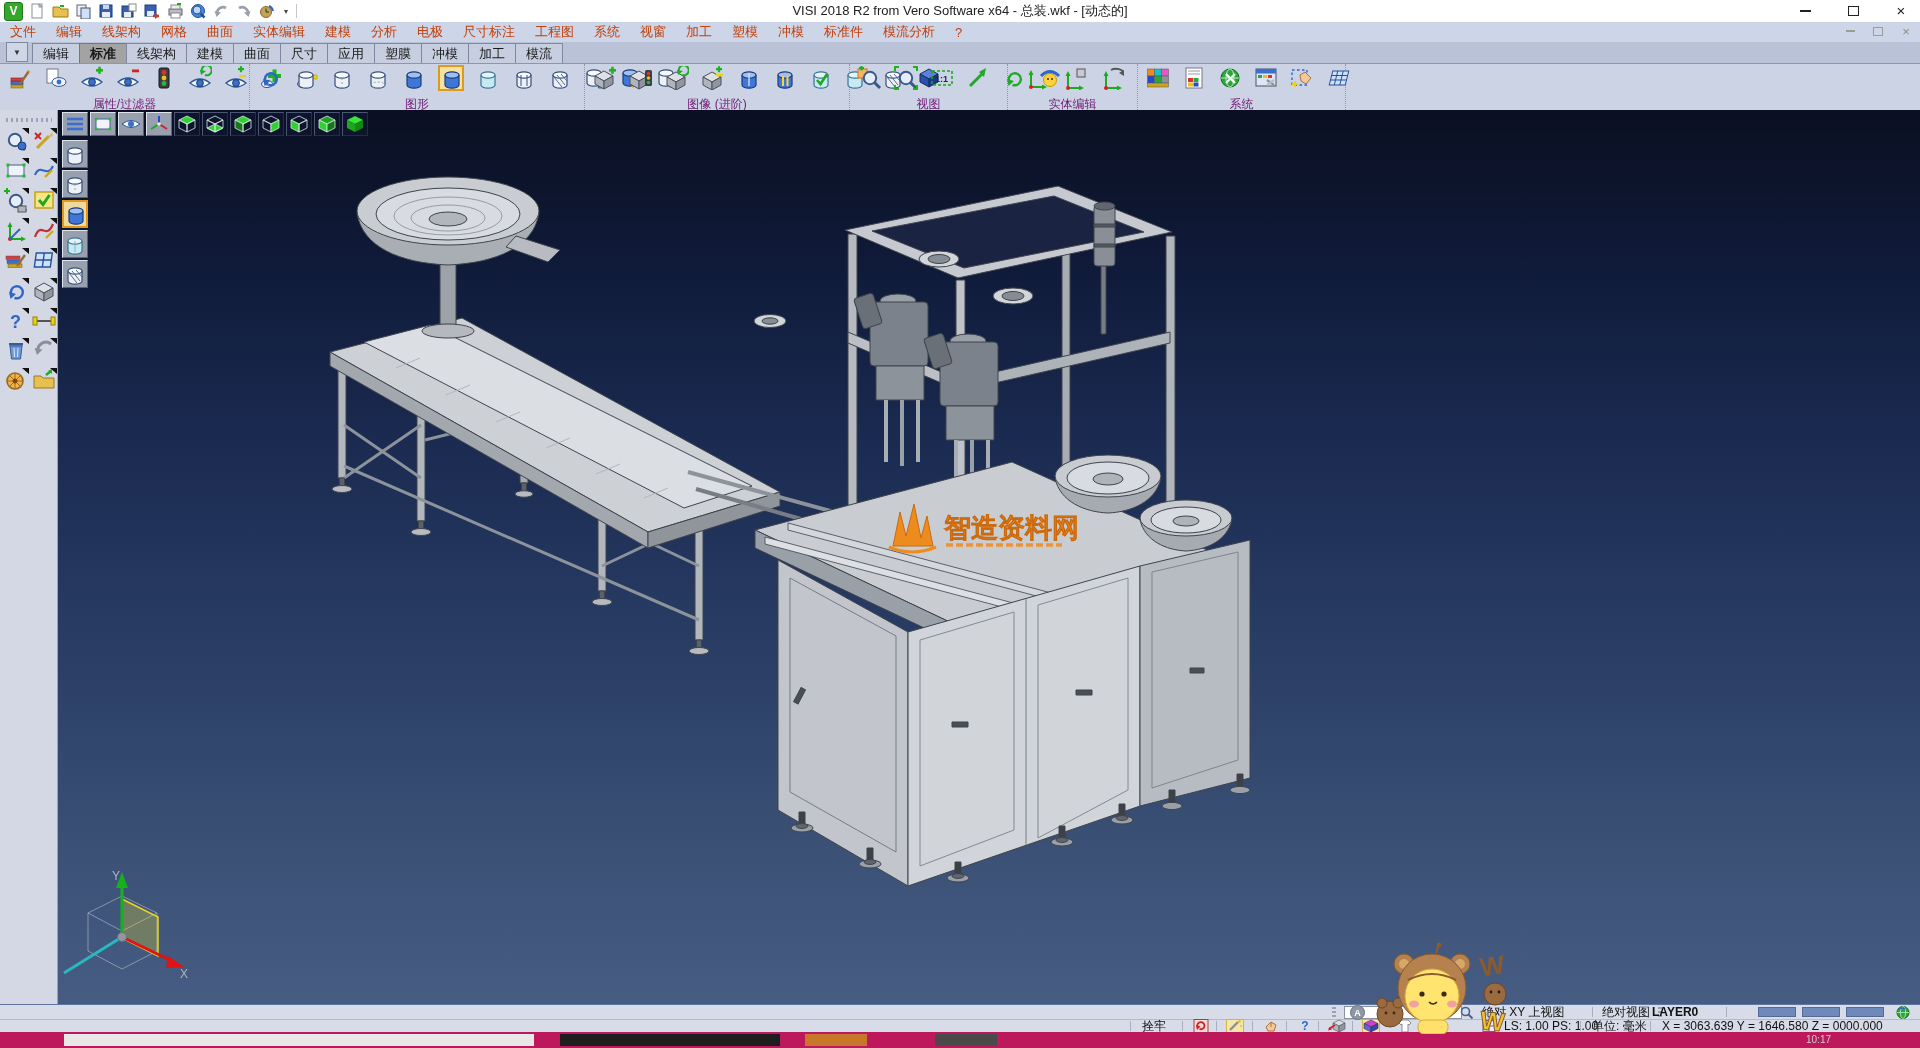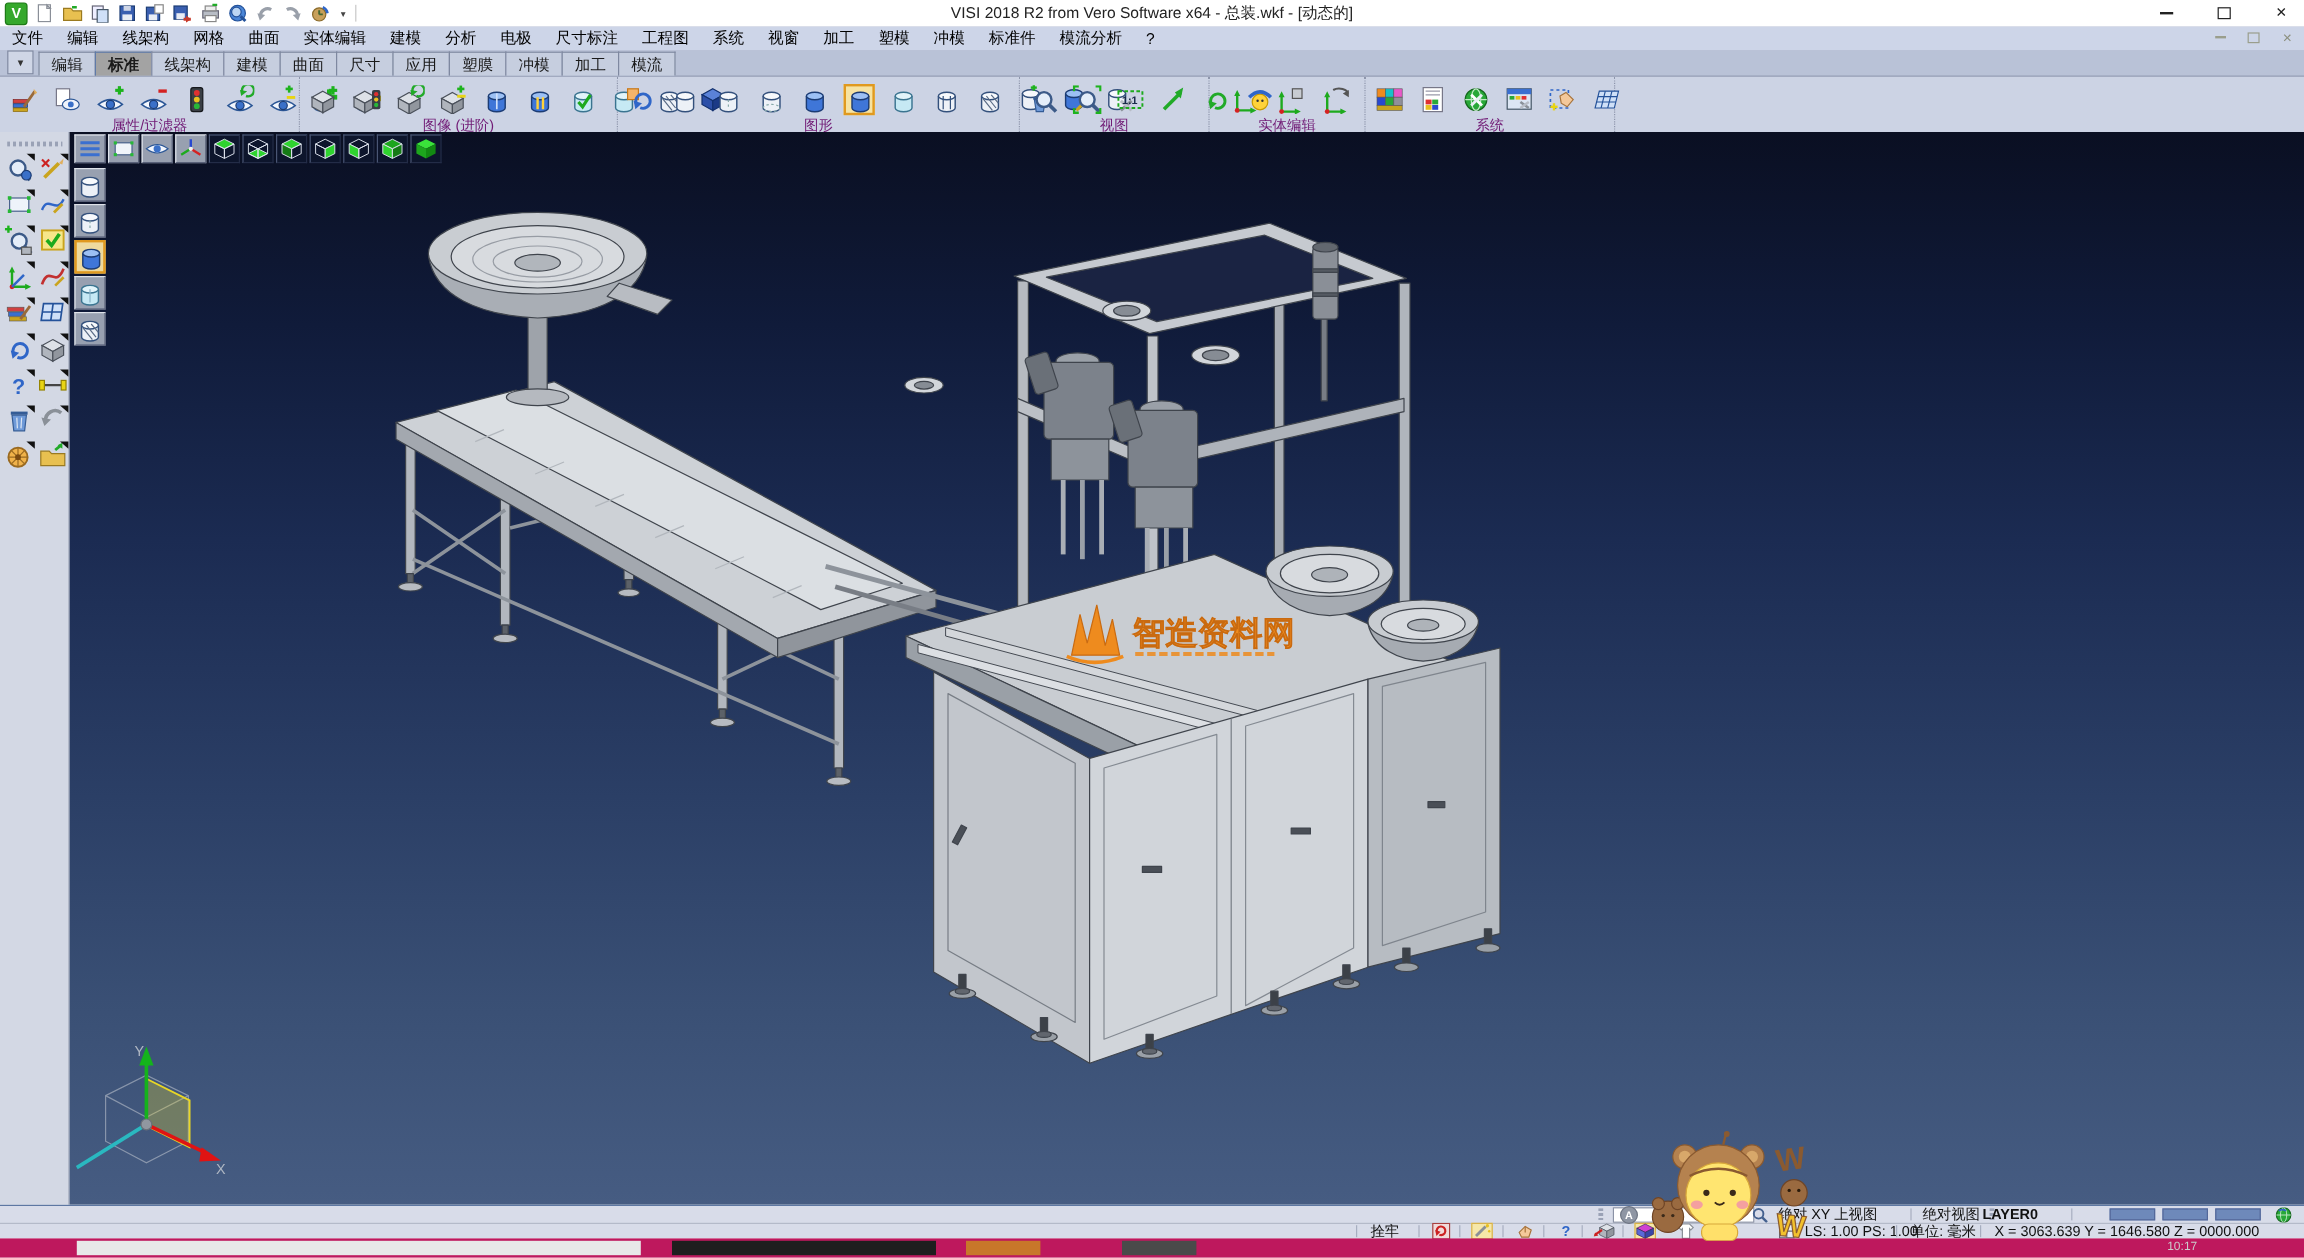--- a/index.html
+++ b/index.html
@@ -14,39 +14,39 @@
             font-size:12px;display:flex;align-items:center;justify-content:center;border:1px solid #1e7a18;}
   .title-text{left:0;top:0;width:1920px;height:22px;display:flex;align-items:center;justify-content:center;
               color:#222;font-size:13px;pointer-events:none;}
   .wbtns{right:8px;top:0;height:22px;display:flex;align-items:center;gap:26px;}
   .wb{width:22px;height:16px;display:flex;align-items:center;justify-content:center;color:#222;}
   .wb .bar{width:11px;height:2px;background:#222;}
   .wb .box{width:9px;height:8px;border:1.5px solid #222;}
   .wb .x{font-size:15px;line-height:14px;}
   
   .menubar{left:0;top:22px;width:1920px;height:20px;background:#cdd5e8;border-bottom:1px solid #aeb6ca;
-           display:flex;align-items:center;color:#000000;}
+           display:flex;align-items:center;color:#c2410c;}
   .menuitem{padding:0 10px;height:20px;display:flex;align-items:center;cursor:default;}
   .mwbtns{position:absolute;right:6px;top:24px;display:flex;gap:12px;}
   .mwb{width:16px;height:14px;display:flex;align-items:center;justify-content:center;color:#8b8f7d;}
   .mwb .bar{width:9px;height:2px;background:#9a9e8c;}
   .mwb .box{width:8px;height:7px;border:1.5px solid #9a9e8c;}
   
   .tabrow{left:0;top:42px;width:1920px;height:22px;background:#b9c2d7;border-bottom:1px solid #8d96ad;
           display:flex;align-items:flex-end;padding-left:6px;box-sizing:border-box;}
   .tabdrop{width:20px;height:18px;background:#cfd6e6;border:1px solid #7e88a0;display:flex;align-items:center;
            justify-content:center;font-size:8px;color:#333;margin:0 4px 1px 0;}
   .tab{height:19px;padding:0 10px;display:flex;align-items:center;background:#c6cedf;border:1px solid #7e88a0;
        border-bottom:none;margin-right:-1px;font-size:13px;color:#1a1a1a;}
   .tab.active{background:#a3a3a3;border-color:#5f7aa8;font-weight:bold;}
   
   .ribbon{left:0;top:64px;width:1920px;height:46px;background:#ccd3e4;border-bottom:1px solid #9aa2b8;
           display:flex;}
   .rgroup{display:flex;flex-direction:column;border-right:1px dotted #8e96ac;box-sizing:border-box;}
-  .ricons{height:31px;display:flex;align-items:flex-end;padding:1px 4px 0 8px;gap:12px;}
+  .ricons{height:31px;display:flex;align-items:flex-start;padding:1px 4px 0 8px;gap:12px;}
   .rlabel{height:14px;text-align:center;font-size:12px;color:#701a75;}
   .ric{width:26px;height:26px;display:flex;align-items:center;justify-content:center;}
   .ric.sel{background:#f6e3a2;border:2px solid #e0991f;box-sizing:border-box;}
   
   .leftpanel{left:0;top:110px;width:58px;height:894px;background:#d3d8e4;border-right:1px solid #9aa2b6;box-sizing:border-box;}
   .grip{left:6px;top:118px;width:46px;height:4px;
         background:repeating-linear-gradient(90deg,#9aa2b6 0 2px,transparent 2px 5px);}
   
   .viewport{left:58px;top:110px;width:1862px;height:894px;
     background:linear-gradient(180deg,#0a0f22 0%,#101b3a 18%,#1b2b52 38%,#2b3f66 62%,#3a5075 82%,#465c82 100%);}
@@ -346,20 +346,96 @@
           <svg width="24" height="24">
             <ellipse cx="7" cy="18" rx="5.5" ry="3.6" fill="#eef3fb" stroke="#2c5796"></ellipse>
             <circle cx="7" cy="18" r="1.8" fill="#3a70c8"></circle>
             <rect x="8" y="9" width="13" height="4" fill="#e8d414" stroke="#b09c00" stroke-width="0.6"></rect>
           </svg>
         </div>
     </div>
     <div class="rlabel">属性/过滤器</div>
   </div>
 
+  <div class="rgroup" style="width:335px">
+    <div class="ricons">
+      <div class="ric">
+          <svg width="24" height="24">
+            <use href="#d-ref" transform="translate(1,2)"></use>
+          </svg>
+        </div>
+      <div class="ric">
+          <svg width="24" height="24">
+            <use href="#d-cylw" transform="translate(0,2)"></use>
+          </svg>
+        </div>
+      <div class="ric">
+          <svg width="24" height="24">
+            <use href="#d-cylw" transform="translate(0,2)"></use>
+            <line x1="12" y1="12" x2="12" y2="19" stroke="#8aa" stroke-dasharray="2 2"></line>
+          </svg>
+        </div>
+      <div class="ric">
+          <svg width="24" height="24">
+            <use href="#d-cylw" transform="translate(0,2)"></use>
+            <ellipse cx="12" cy="19" rx="7" ry="3" fill="none" stroke="#8aa" stroke-dasharray="2 2"></ellipse>
+          </svg>
+        </div>
+      <div class="ric">
+          <svg width="24" height="24">
+            <use href="#d-cylb" transform="translate(0,2)"></use>
+          </svg>
+        </div>
+      <div class="ric sel">
+          <svg width="24" height="24">
+            <use href="#d-cylb" transform="translate(0,2)"></use>
+          </svg>
+        </div>
+      <div class="ric">
+          <svg width="24" height="24">
+            <use href="#d-cylc" transform="translate(0,2)"></use>
+          </svg>
+        </div>
+      <div class="ric">
+          <svg width="24" height="24">
+            <use href="#d-cylw" transform="translate(0,2)"></use>
+            <line x1="9" y1="9" x2="9" y2="20" stroke="#33507c"></line>
+            <line x1="15" y1="9" x2="15" y2="20" stroke="#33507c"></line>
+          </svg>
+        </div>
+      <div class="ric">
+          <svg width="24" height="24">
+            <use href="#d-cylh" transform="translate(0,2)"></use>
+          </svg>
+        </div>
+      <div class="ric">
+          <svg width="24" height="24">
+            <use href="#d-cylw" transform="translate(-2,0)"></use>
+            <polygon points="13,12 22,12 20.5,22 14.5,22" fill="#6f9ad8" stroke="#345c96"></polygon>
+            <rect x="12" y="10" width="11" height="2" fill="#345c96"></rect>
+          </svg>
+        </div>
+      <div class="ric">
+          <svg width="24" height="24">
+            <use href="#d-cylb" transform="translate(-2,0)"></use>
+            <line x1="12" y1="21" x2="22" y2="11" stroke="#caa41e" stroke-width="2.6"></line>
+            <polygon points="22,9 24,12 21,13" fill="#333"></polygon>
+          </svg>
+        </div>
+      <div class="ric">
+          <svg width="24" height="24">
+            <use href="#d-cylw" transform="translate(-2,0)"></use>
+            <line x1="13" y1="21" x2="22" y2="13" stroke="#8a9098" stroke-width="2.6"></line>
+            <line x1="13" y1="13" x2="22" y2="21" stroke="#b8bdc6" stroke-width="2.6"></line>
+          </svg>
+        </div>
+    </div>
+    <div class="rlabel">图形</div>
+  </div>
+
   <div class="rgroup" style="width:265px">
     <div class="ricons">
       <div class="ric">
           <svg width="24" height="24">
             <use href="#d-cube" transform="translate(-1,2)"></use>
             <use href="#d-plus"></use>
           </svg>
         </div>
       <div class="ric">
           <svg width="24" height="24">
@@ -417,96 +493,20 @@
         </div>
       <div class="ric">
           <svg width="24" height="24">
             <polygon points="12,3 21,8 12,13 3,8" fill="#5a82d8" stroke="#12306e"></polygon>
             <polygon points="3,8 12,13 12,21 3,16" fill="#2c4fa8" stroke="#12306e"></polygon>
             <polygon points="21,8 12,13 12,21 21,16" fill="#1b3a86" stroke="#12306e"></polygon>
           </svg>
         </div>
     </div>
     <div class="rlabel">图像 (进阶)</div>
-  </div>
-
-  <div class="rgroup" style="width:335px">
-    <div class="ricons">
-      <div class="ric">
-          <svg width="24" height="24">
-            <use href="#d-ref" transform="translate(1,2)"></use>
-          </svg>
-        </div>
-      <div class="ric">
-          <svg width="24" height="24">
-            <use href="#d-cylw" transform="translate(0,2)"></use>
-          </svg>
-        </div>
-      <div class="ric">
-          <svg width="24" height="24">
-            <use href="#d-cylw" transform="translate(0,2)"></use>
-            <line x1="12" y1="12" x2="12" y2="19" stroke="#8aa" stroke-dasharray="2 2"></line>
-          </svg>
-        </div>
-      <div class="ric">
-          <svg width="24" height="24">
-            <use href="#d-cylw" transform="translate(0,2)"></use>
-            <ellipse cx="12" cy="19" rx="7" ry="3" fill="none" stroke="#8aa" stroke-dasharray="2 2"></ellipse>
-          </svg>
-        </div>
-      <div class="ric">
-          <svg width="24" height="24">
-            <use href="#d-cylb" transform="translate(0,2)"></use>
-          </svg>
-        </div>
-      <div class="ric sel">
-          <svg width="24" height="24">
-            <use href="#d-cylb" transform="translate(0,2)"></use>
-          </svg>
-        </div>
-      <div class="ric">
-          <svg width="24" height="24">
-            <use href="#d-cylc" transform="translate(0,2)"></use>
-          </svg>
-        </div>
-      <div class="ric">
-          <svg width="24" height="24">
-            <use href="#d-cylw" transform="translate(0,2)"></use>
-            <line x1="9" y1="9" x2="9" y2="20" stroke="#33507c"></line>
-            <line x1="15" y1="9" x2="15" y2="20" stroke="#33507c"></line>
-          </svg>
-        </div>
-      <div class="ric">
-          <svg width="24" height="24">
-            <use href="#d-cylh" transform="translate(0,2)"></use>
-          </svg>
-        </div>
-      <div class="ric">
-          <svg width="24" height="24">
-            <use href="#d-cylw" transform="translate(-2,0)"></use>
-            <polygon points="13,12 22,12 20.5,22 14.5,22" fill="#6f9ad8" stroke="#345c96"></polygon>
-            <rect x="12" y="10" width="11" height="2" fill="#345c96"></rect>
-          </svg>
-        </div>
-      <div class="ric">
-          <svg width="24" height="24">
-            <use href="#d-cylb" transform="translate(-2,0)"></use>
-            <line x1="12" y1="21" x2="22" y2="11" stroke="#caa41e" stroke-width="2.6"></line>
-            <polygon points="22,9 24,12 21,13" fill="#333"></polygon>
-          </svg>
-        </div>
-      <div class="ric">
-          <svg width="24" height="24">
-            <use href="#d-cylw" transform="translate(-2,0)"></use>
-            <line x1="13" y1="21" x2="22" y2="13" stroke="#8a9098" stroke-width="2.6"></line>
-            <line x1="13" y1="13" x2="22" y2="21" stroke="#b8bdc6" stroke-width="2.6"></line>
-          </svg>
-        </div>
-    </div>
-    <div class="rlabel">图形</div>
   </div>
 
   <div class="rgroup" style="width:158px">
     <div class="ricons">
       <div class="ric">
           <svg width="24" height="24">
             <use href="#d-mag" transform="translate(2,2)"></use>
             <rect x="1" y="1" width="5" height="2" fill="#1db31d"></rect>
             <rect x="2.5" y="-0.5" width="2" height="5" fill="#1db31d"></rect>
           </svg>

